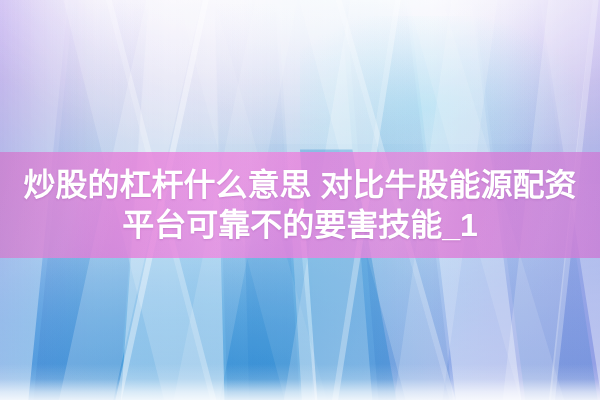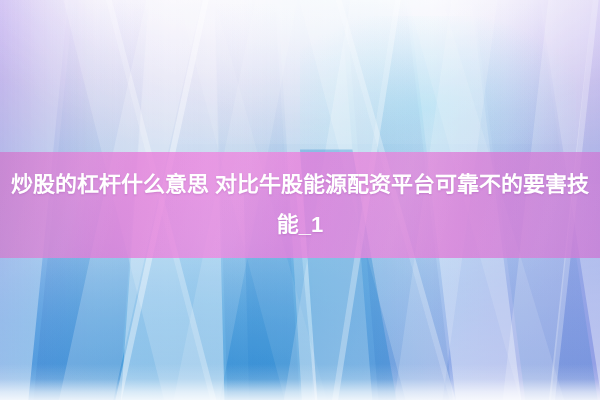--- a/index.html
+++ b/index.html
@@ -189,21 +189,21 @@
 
   .title-text {
     position: relative;
     z-index: 2;
     width: 100%;
     box-sizing: border-box;
     padding: 0 10px;
     text-align: center;
     color: #ffffff;
     font-weight: 700;
-    font-size: 22px;
+    font-size: 32px;
     line-height: 40px;
     letter-spacing: 0px;
     white-space: normal;
     text-shadow: 0 1px 2px rgba(140,60,150,0.28);
   }
 </style>
 </head>
 <body>
 
 <div id="banner">

